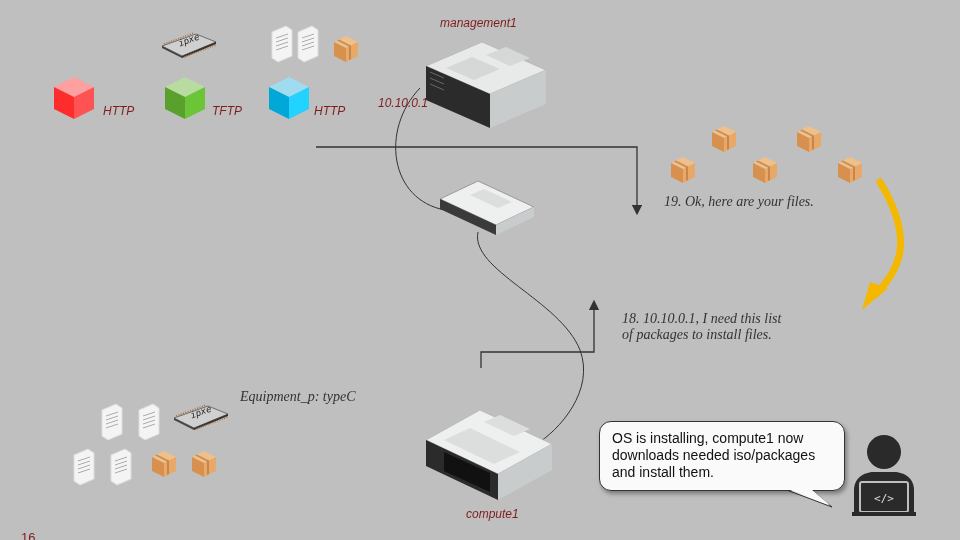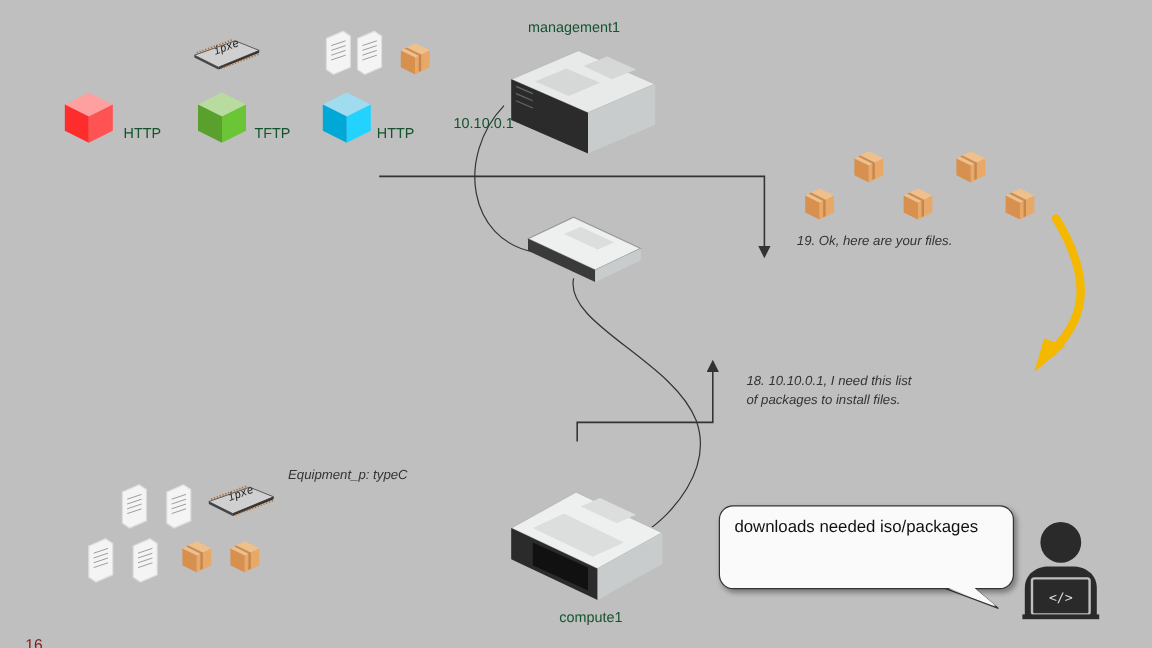--- a/index.html
+++ b/index.html
@@ -1,19 +1,19 @@
 <!DOCTYPE html>
 <html><head>
 <meta charset="utf-8">
 <style>
   html,body{margin:0;padding:0;}
   body{width:960px;height:540px;background:#bfbfbf;position:relative;overflow:hidden;font-family:"Liberation Sans",sans-serif;}
   .abs{position:absolute;}
-  .label{font-size:12px;color:#14532d;}
-  .mono{font-family:Liberation Sans, sans-serif;font-style:italic;font-size:11px;color:#333;line-height:17px;white-space:pre;}
+  .label{font-size:12px;color:#7f1d1d;font-style:italic;}
+  .mono{font-family:Liberation Serif, serif;font-style:italic;font-size:14px;color:#333;line-height:17px;white-space:pre;}
   .bubble{background:#fafafa;border:1px solid #333;border-radius:12px;box-shadow:2px 3px 4px rgba(0,0,0,0.35);font-family:"Liberation Sans",sans-serif;font-size:14px;color:#111;line-height:17px;padding:8px 12px;}
   svg{overflow:visible;}
 </style>
 </head>
 <body>
 
 <svg class="abs" style="left:0;top:0" width="960" height="540">
   <defs>
     <marker id="arr" markerWidth="8" markerHeight="8" refX="4" refY="4" orient="auto">
       <path d="M0,0 L8,4 L0,8 z" fill="#333"></path>
@@ -216,21 +216,23 @@
   <polygon points="2,32 74,66 74,92 2,58" fill="#2b2b2b"></polygon>
   <polygon points="20,44 66,65 66,84 20,63" fill="#111"></polygon>
   <polygon points="74,66 128,36 128,62 74,92" fill="#c9cccc"></polygon>
 </svg>
 <div class="abs label" style="left:466px;top:507px;font-size:12px">compute1</div>
 
 <svg class="abs" style="left:760;top:480" width="80" height="30">
   <polygon points="0,0 40,0 72,27" fill="#fafafa" stroke="#333" stroke-width="1"></polygon>
 </svg>
 <div class="abs bubble" style="left:599px;top:421px;width:220px;height:52px">
+  <div>OS is installing, compute1 now</div>
   <div>downloads needed iso/packages</div>
+  <div>and install them.</div>
 </div>
 <svg class="abs" style="left:760;top:480" width="80" height="30">
   <polygon points="1,-1 39,-1 70,25" fill="#fafafa"></polygon>
 </svg>
 
 <svg class="abs" style="left:848;top:432" width="72" height="84">
   <circle cx="36" cy="20" r="17" fill="#2a2a2a"></circle>
   <path d="M6,82 L6,58 C6,46 16,40 26,40 L46,40 C56,40 66,46 66,58 L66,82 z" fill="#2a2a2a"></path>
   <rect x="12" y="50" width="48" height="30" rx="2" fill="#2a2a2a" stroke="#bfbfbf" stroke-width="2"></rect>
   <text x="36" y="70" text-anchor="middle" font-family="DejaVu Sans Mono, monospace" font-size="11" fill="#ddd">&lt;/&gt;</text>

